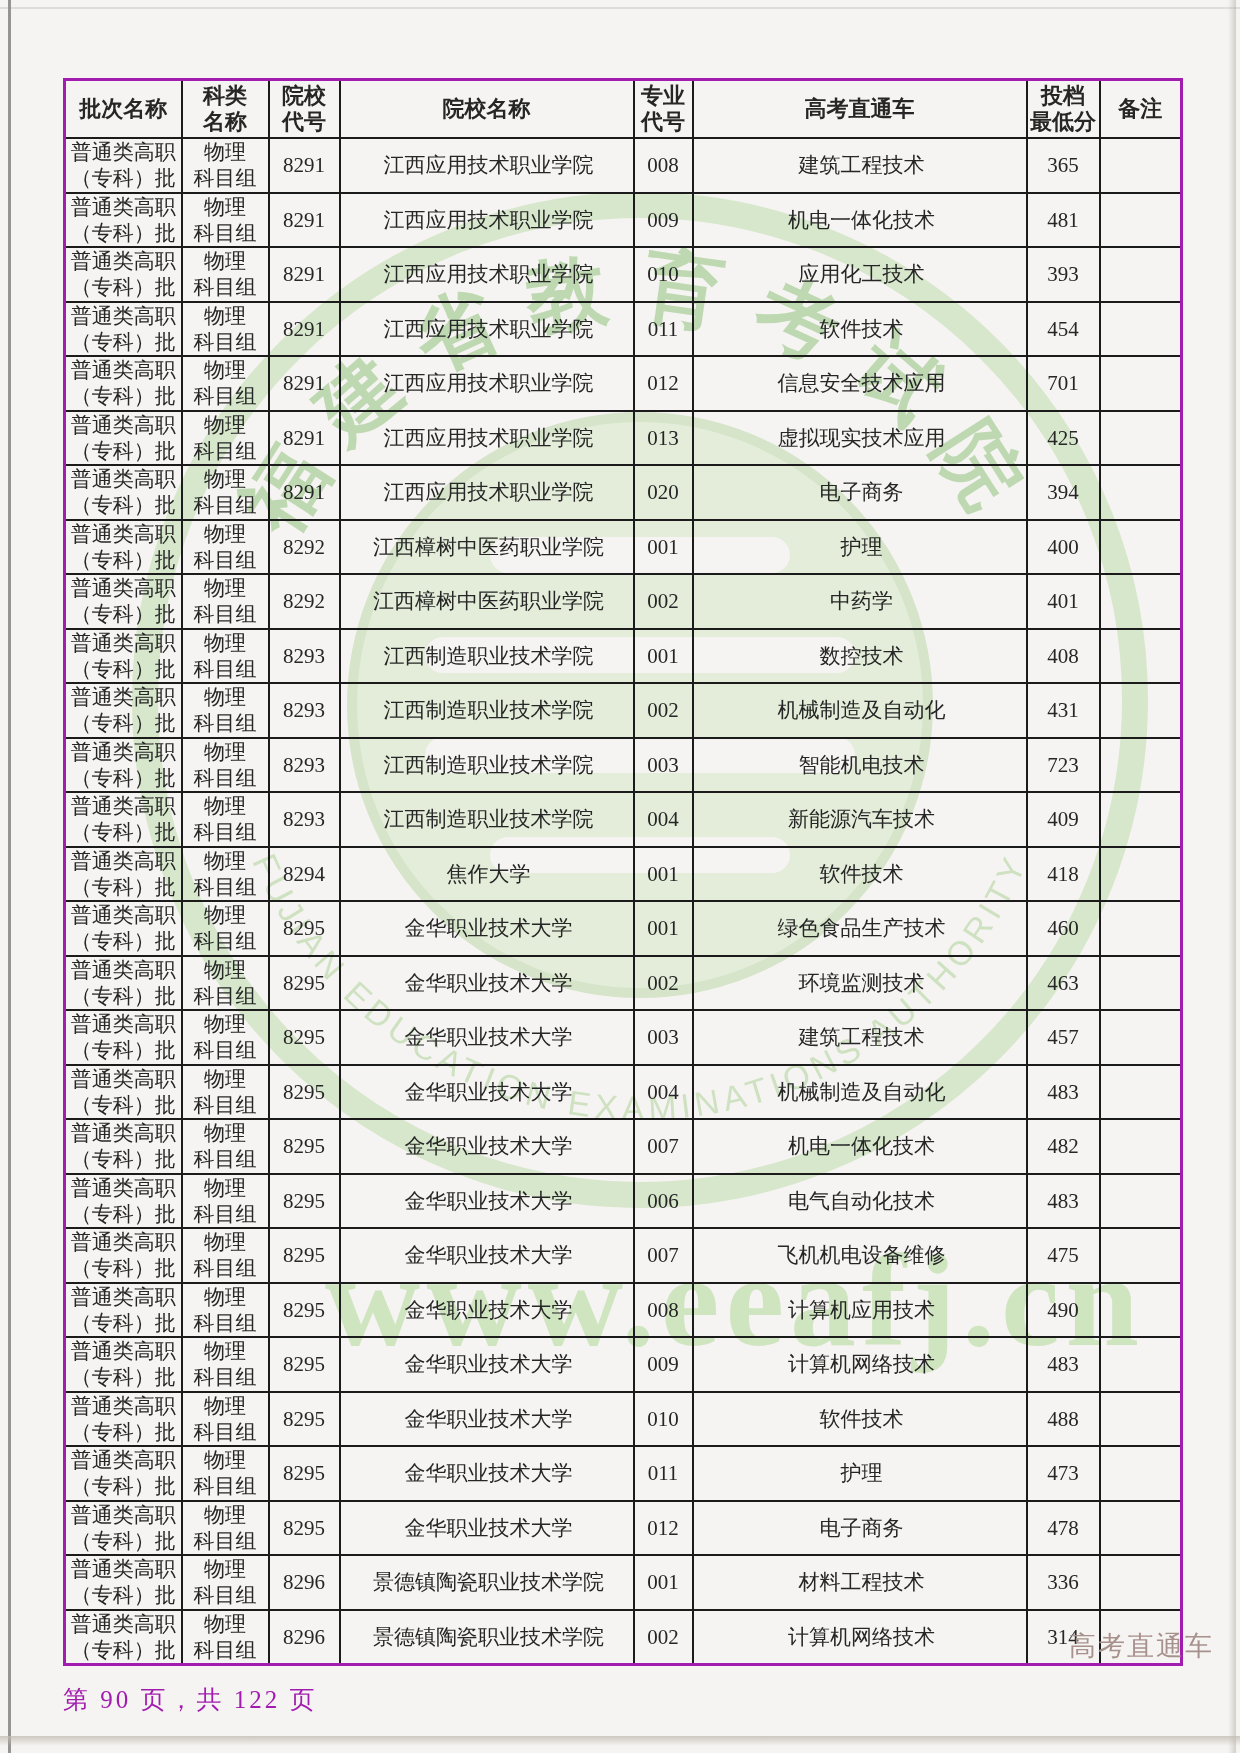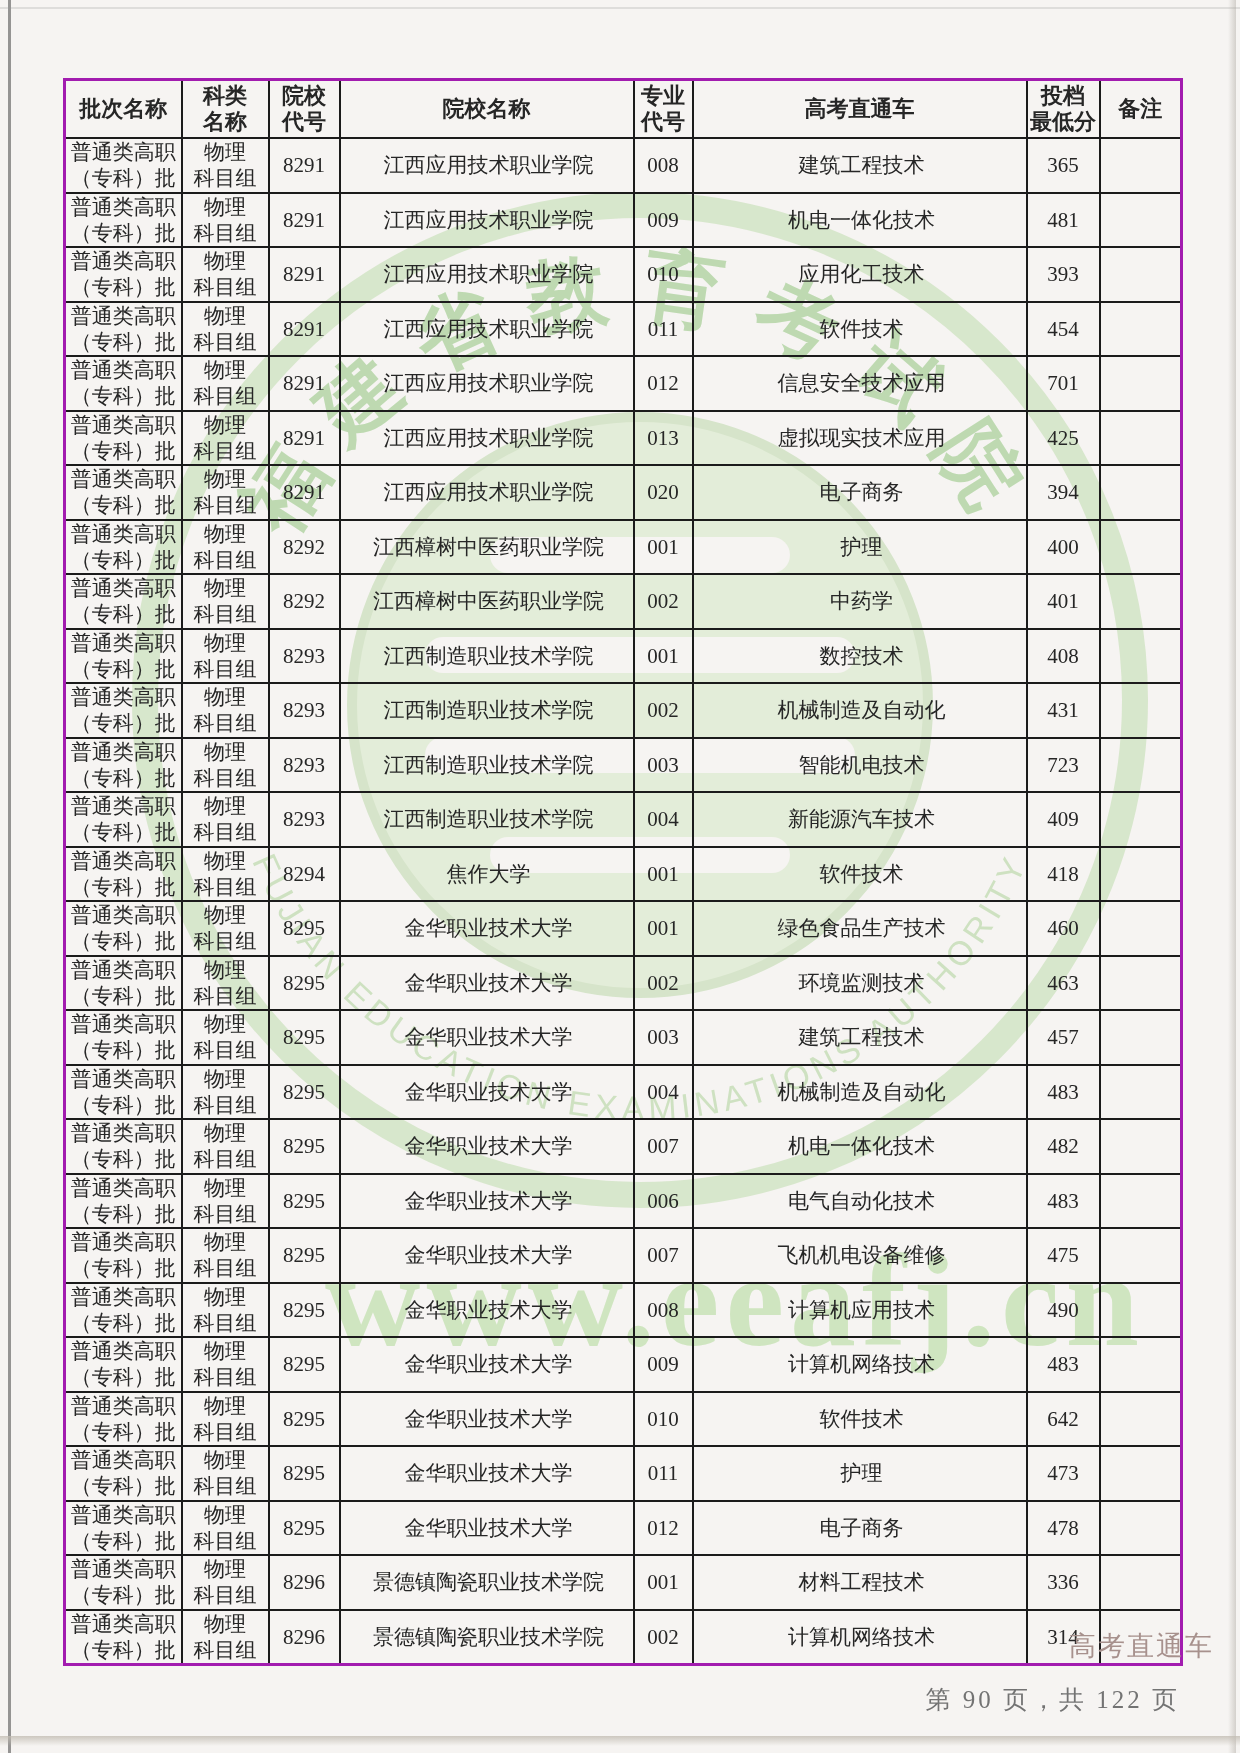--- a/index.html
+++ b/index.html
@@ -40,21 +40,21 @@
     font-size:21px;line-height:1.25;
     text-align:center;white-space:pre-line;padding:0 3px;
   }
   .score-table tbody td.cell-left{
     text-align:center;white-space:normal;padding:0 6px 0 10px;
   }
 
   
   .page-footer{
     position:absolute;left:63px;top:1683px;width:1117px;z-index:2;
-    text-align:right;font-size:25px;letter-spacing:3px;color:#737373;
+    text-align:left;font-size:25px;letter-spacing:3px;color:#a21caf;
   }
   .brand-mark{
     position:absolute;right:26px;top:1628px;z-index:2;
     font-size:27px;letter-spacing:2px;color:#a7918d;
   }
 </style>
 </head>
 <body>
 
 <svg class="watermark" width="1240" height="1753" viewBox="0 0 1240 1753" xmlns="http://www.w3.org/2000/svg" xmlns:xlink="http://www.w3.org/1999/xlink">
@@ -393,21 +393,21 @@
   </tr>
       <tr>
     <td>普通类高职
 （专科）批</td>
     <td>物理
 科目组</td>
     <td>8295</td>
     <td class="cell-left">金华职业技术大学</td>
     <td>010</td>
     <td class="cell-left">软件技术</td>
-    <td>642</td>
+    <td>488</td>
     <td></td>
   </tr>
       <tr>
     <td>普通类高职
 （专科）批</td>
     <td>物理
 科目组</td>
     <td>8295</td>
     <td class="cell-left">金华职业技术大学</td>
     <td>011</td>

